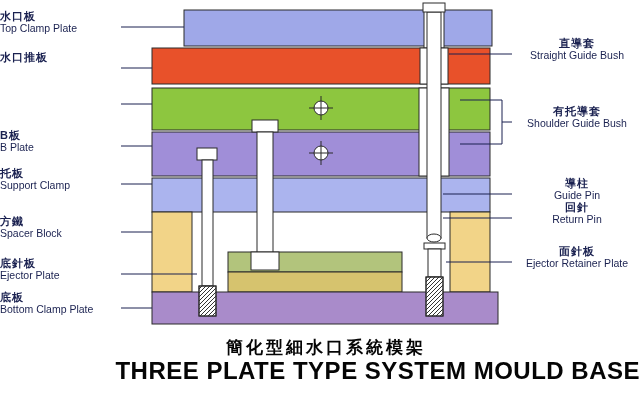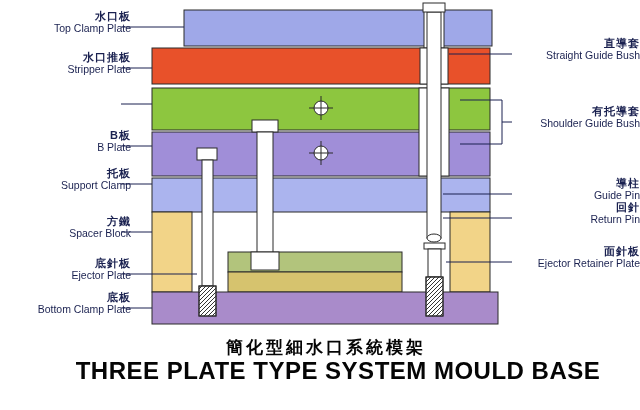--- a/index.html
+++ b/index.html
@@ -4,28 +4,28 @@
 <style>
   html,body{margin:0;padding:0;background:#fff;}
   .canvas{
     position:relative;width:640px;height:410px;background:#ffffff;overflow:hidden;
     font-family:"Liberation Sans","DejaVu Sans",sans-serif;
   }
   .drawing{position:absolute;left:0;top:0;width:640px;height:410px;}
   .label{position:absolute;line-height:12px;color:#1a2150;}
   .label .zh{font-size:11px;font-weight:bold;letter-spacing:1px;white-space:nowrap;}
   .label .en{font-size:10.5px;font-weight:normal;white-space:nowrap;}
-  .label.left{left:0;width:118px;text-align:right;margin-left:13px;}
-  .label.right{left:514px;width:126px;text-align:right;}
+  .label.left{left:0;width:118px;text-align:left;}
+  .label.right{left:514px;width:126px;text-align:center;}
   .title-zh{
     position:absolute;left:12px;right:0;top:336px;text-align:center;
     font-size:17px;font-weight:bold;letter-spacing:3px;color:#050505;
   }
   .title-en{
-    position:absolute;left:0;right:0;top:357px;text-align:center;
+    position:absolute;left:0;right:0;top:357px;text-align:right;
     font-size:24px;font-weight:bold;letter-spacing:0.5px;color:#050505;padding-left:36px;
   }
 </style>
 </head>
 <body>
 
 <div class="canvas">
 
   <svg class="drawing" viewBox="0 0 640 410">
     <defs>
@@ -99,21 +99,20 @@
       <line x1="446" y1="262" x2="512" y2="262"></line>
     </g>
   </svg>
 
   <div class="label left" style="top:10px">
     <div class="zh">水口板</div>
     <div class="en">Top Clamp Plate</div>
   </div>
   <div class="label left" style="top:51px">
     <div class="zh">水口推板</div>
-    <div class="en">Stripper Plate</div>
   </div>
   <div class="label left" style="top:129px">
     <div class="zh">B板</div>
     <div class="en">B Plate</div>
   </div>
   <div class="label left" style="top:167px">
     <div class="zh">托板</div>
     <div class="en">Support Clamp</div>
   </div>
   <div class="label left" style="top:215px">

